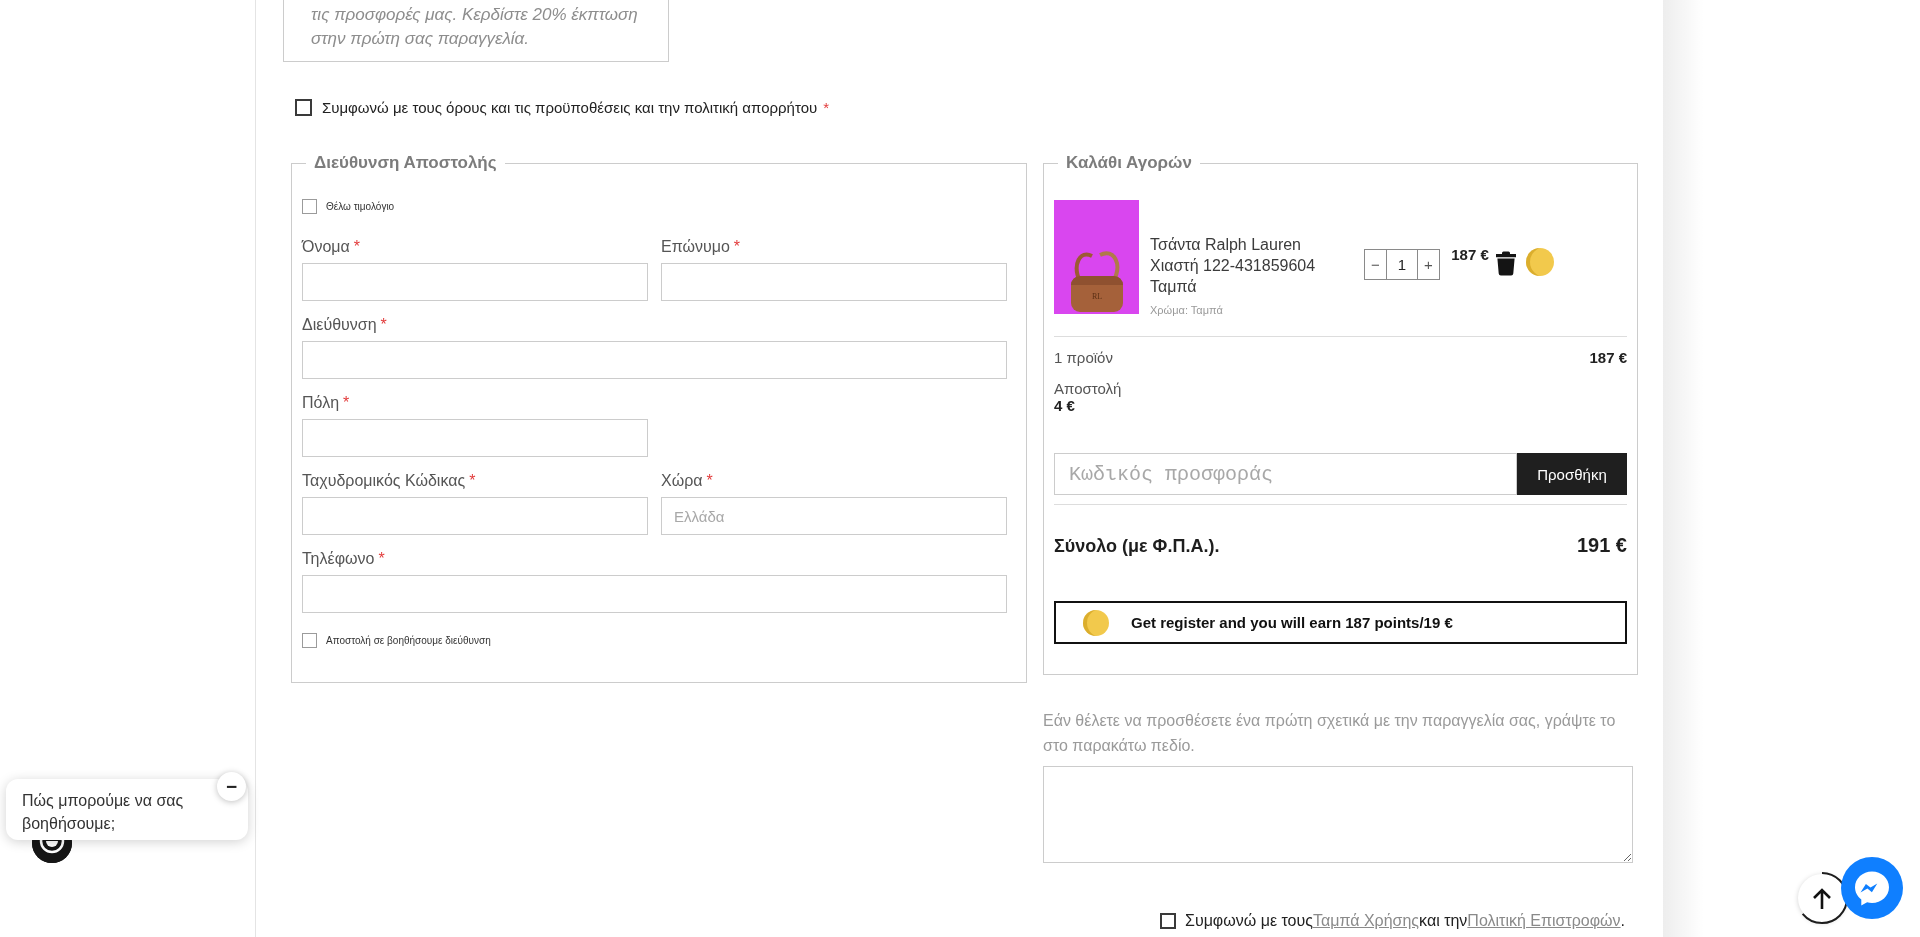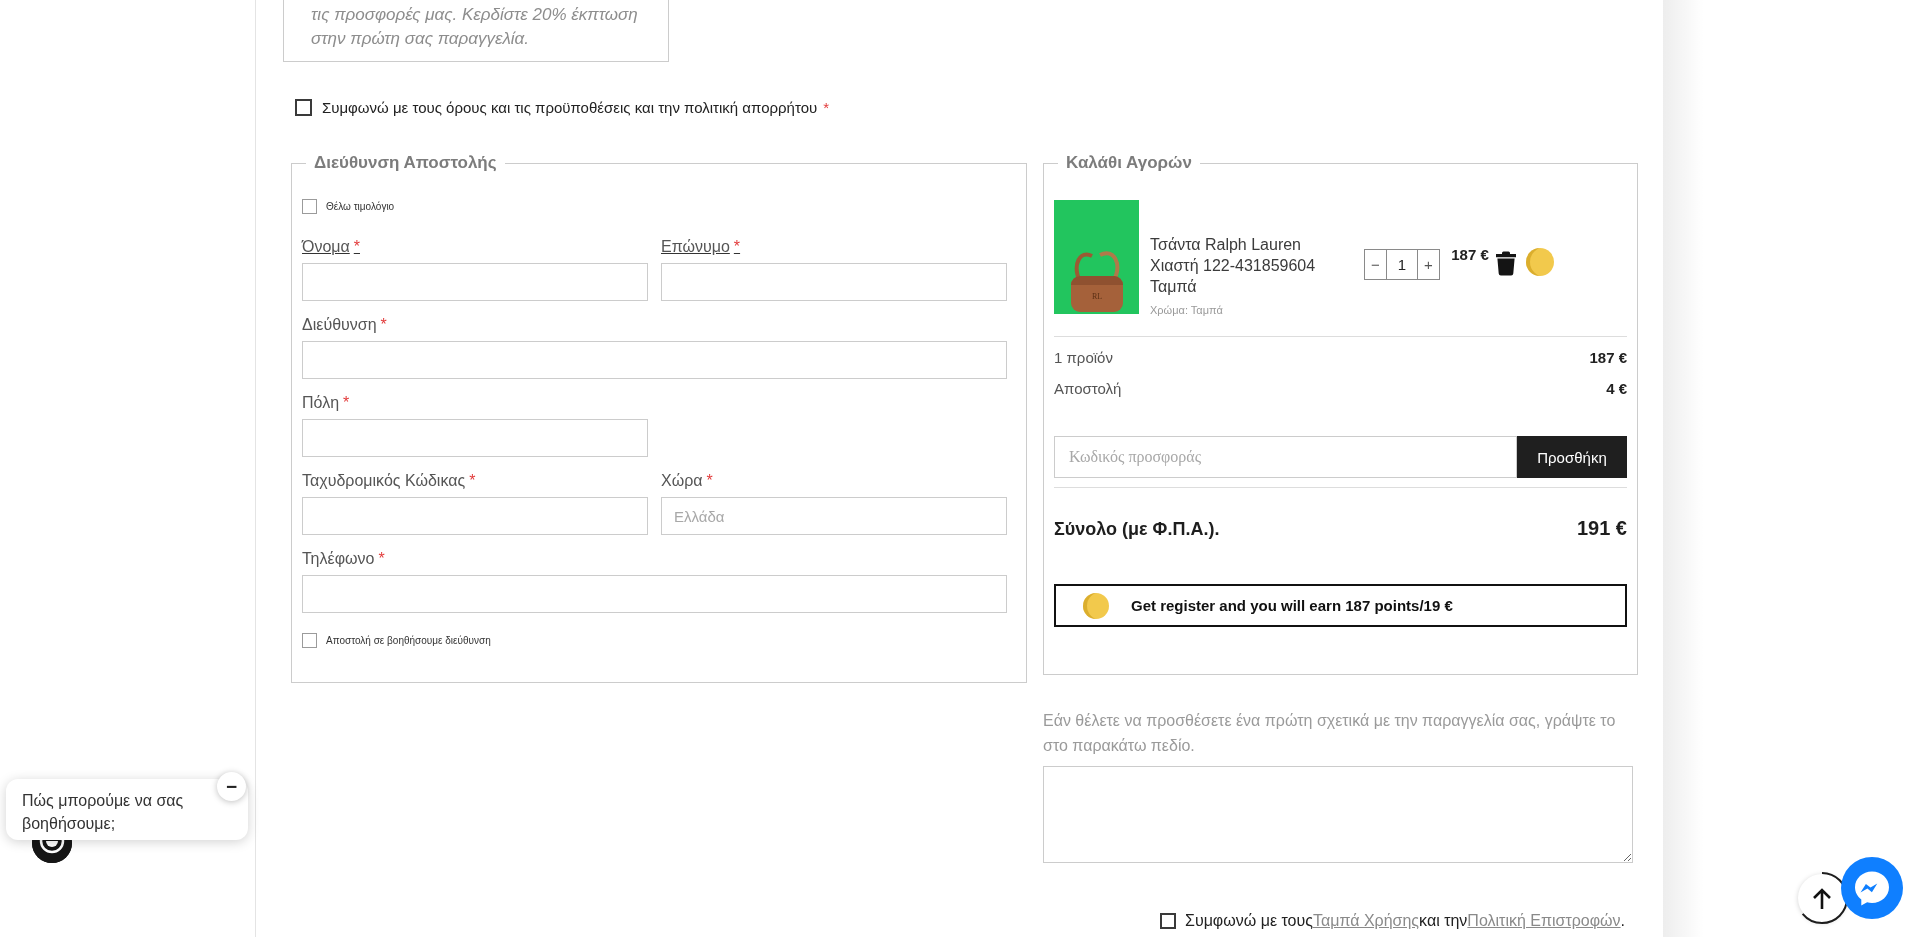--- a/index.html
+++ b/index.html
@@ -36,61 +36,61 @@
   legend { margin-left:4px; padding:0 8px; font-size:17px; font-weight:bold; color:#7c7c7c; line-height:20px; }
   .shipping { left:291px; top:153px; width:736px; height:530px; }
   .cart { left:1043px; top:153px; width:595px; height:522px; }
 
   .invoice-row, .diff-row { display:flex; align-items:center; font-size:10px; color:#333; }
   .invoice-row { margin-top:26px; }
   .invoice-row .lbl, .diff-row .lbl { margin-left:9px; }
   .diff-row { margin-top:20px; }
 
   .fgroup { margin-top:14px; }
-  .fgroup.first { margin-top:23px;text-decoration:underline; }
+  .fgroup.first { margin-top:23px; }
   .frow { display:flex; gap:13px; }
   .fcol { width:346px; }
   .fcol.full { width:705px; }
   .flabel { display:block; font-size:16px; line-height:19px; color:#555; margin-bottom:7px; }
   .flabel .star { margin-left:4px; }
   .tinput, .tselect {
     width:100%; height:38px; border:1px solid #ccc; background:#fff; padding:0 12px;
     font-family: inherit; font-size:15px; color:#333; border-radius:0; appearance:none; outline:none;
   }
   .tinput::placeholder { color:#a8a8a8; opacity:1; }
   .tselect { color:#a8a8a8; line-height:36px; }
 
   
   .product-row { margin-top:27px; display:flex; }
-  .thumb { width:85px; height:114px; background:#22c55e; flex:none; }
+  .thumb { width:85px; height:114px; background:#d946ef; flex:none; }
   .pinfo { margin-left:11px; width:202px; padding-top:34px; }
   .ptitle { font-size:16px; line-height:21px; color:#3b3b3b; }
   .pcolor { font-size:11px; color:#9a9a9a; margin-top:7px; }
   .stepper { margin-left:12px; margin-top:49px; height:31px; display:flex; border:1px solid #8a8a8a; flex:none; }
   .st-btn { width:21px; text-align:center; line-height:29px; font-size:15px; color:#555; cursor:pointer; background:#fff; }
   .st-val { width:32px; text-align:center; line-height:29px; font-size:15px; color:#222;
     border-left:1px solid #8a8a8a; border-right:1px solid #8a8a8a; }
   .price { margin-left:11px; margin-top:46px; width:38px; font-size:15px; line-height:17px;
     font-weight:bold; color:#222; text-align:center; }
   .trash { margin-left:6px; margin-top:50px; flex:none; }
   .coin { border-radius:50%; background:#f2c94c; box-shadow: inset 5px 0 0 -1px rgba(201,151,20,.55); flex:none; }
   .coin.c28 { width:28px; height:28px; margin-left:9px; margin-top:48px; }
   .coin.c26 { width:26px; height:26px; }
 
   .divider { border-top:1px solid #ddd; }
   .div1 { margin-top:20px; }
   .div2 { margin-top:9px; }
   .sumrow { display:flex; justify-content:space-between; align-items:baseline; }
   .sumrow.r1 { margin-top:12px; }
-  .sumrow.r2 { margin-top:14px; }
+  .sumrow.r2 { margin-top:14px;flex-direction:column; }
   .sumrow .sl { font-size:15px; color:#555; }
   .sumrow .sv { font-size:15px; font-weight:bold; color:#222; }
 
   .promo { margin-top:39px; display:flex; height:42px; }
-  .promo input { flex:1; border:1px solid #ccc; padding:0 14px; font-family:Liberation Serif, serif; font-size:16px; color:#333; outline:none; }
+  .promo input { flex:1; border:1px solid #ccc; padding:0 14px; font-family:Liberation Mono, monospace; font-size:20px; color:#333; outline:none; }
   .promo input::placeholder { color:#a8a8a8; opacity:1; }
   .promo button { width:110px; border:0; background:#1f1f1f; color:#fff; font-family:inherit; font-size:15px; cursor:pointer; }
 
   .totalrow { margin-top:29px; display:flex; justify-content:space-between; align-items:baseline; }
   .totalrow .tl { font-size:18px; font-weight:bold; color:#1e1e1e; }
   .totalrow .tv { font-size:20px; font-weight:bold; color:#1e1e1e; }
 
   .points { margin-top:44px; height:43px; border:2px solid #111; display:flex; align-items:center; padding-left:27px; }
   .points .ptxt { margin-left:22px; font-size:15px; font-weight:bold; color:#111; }
 

